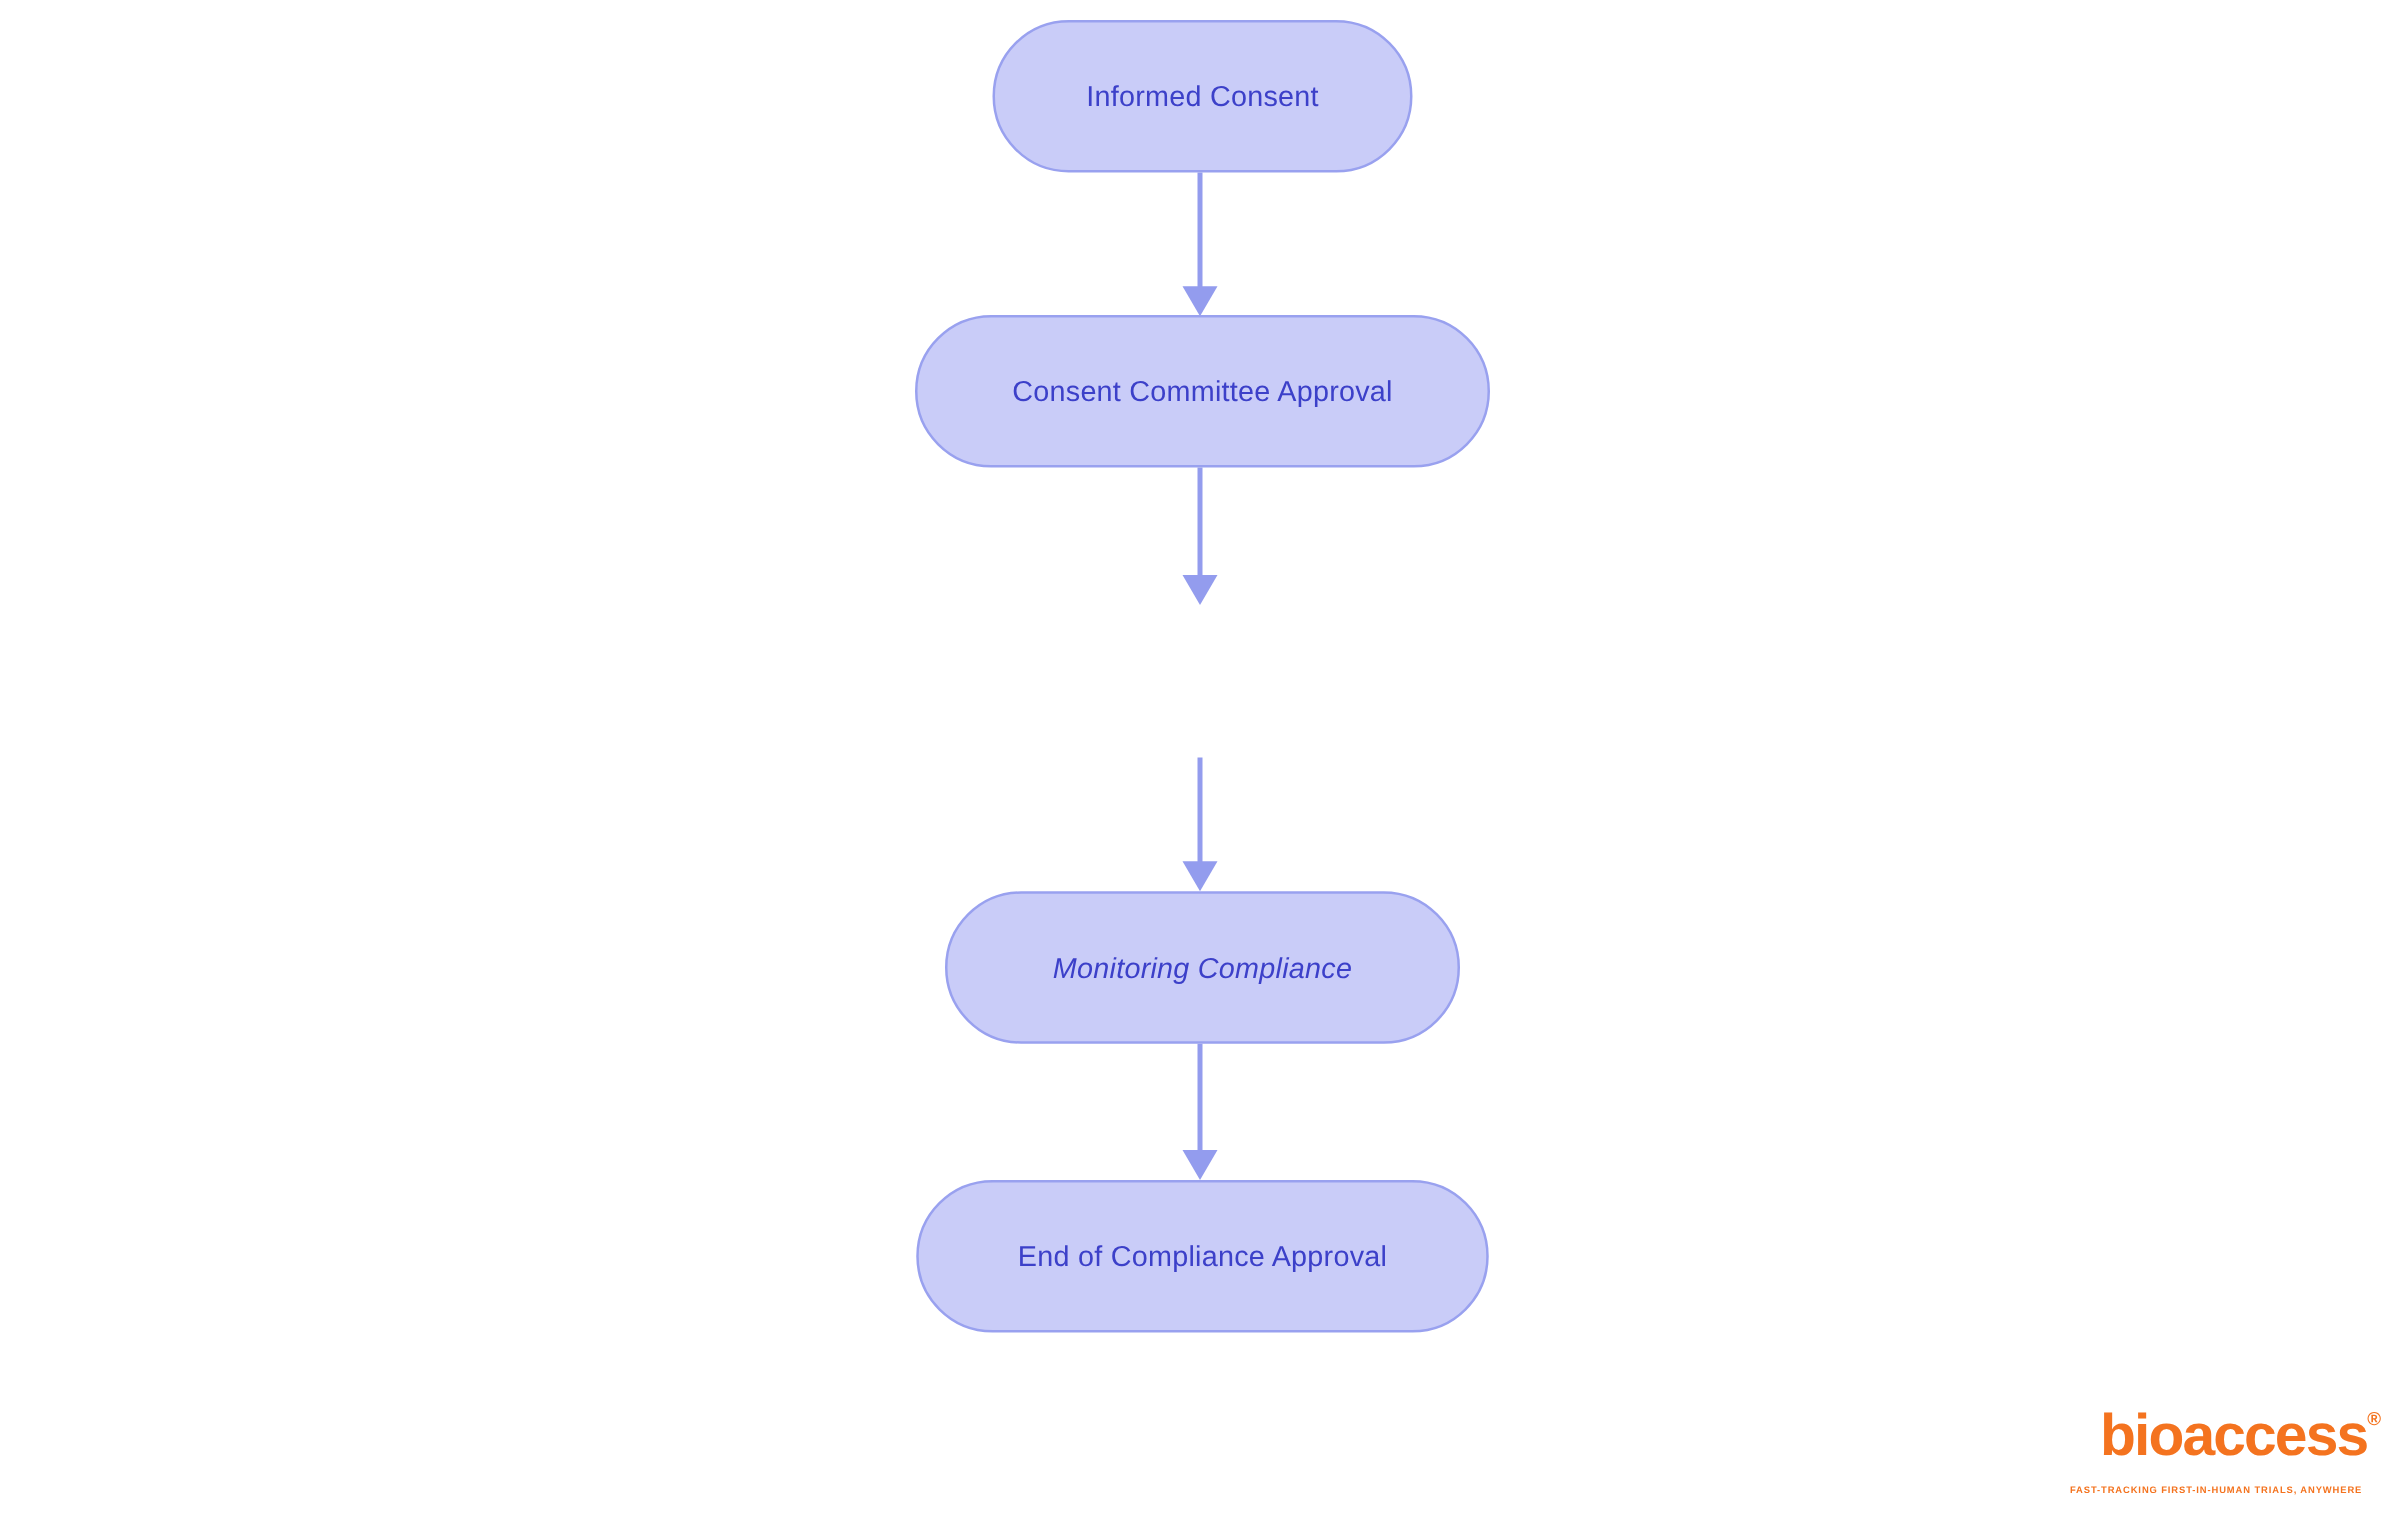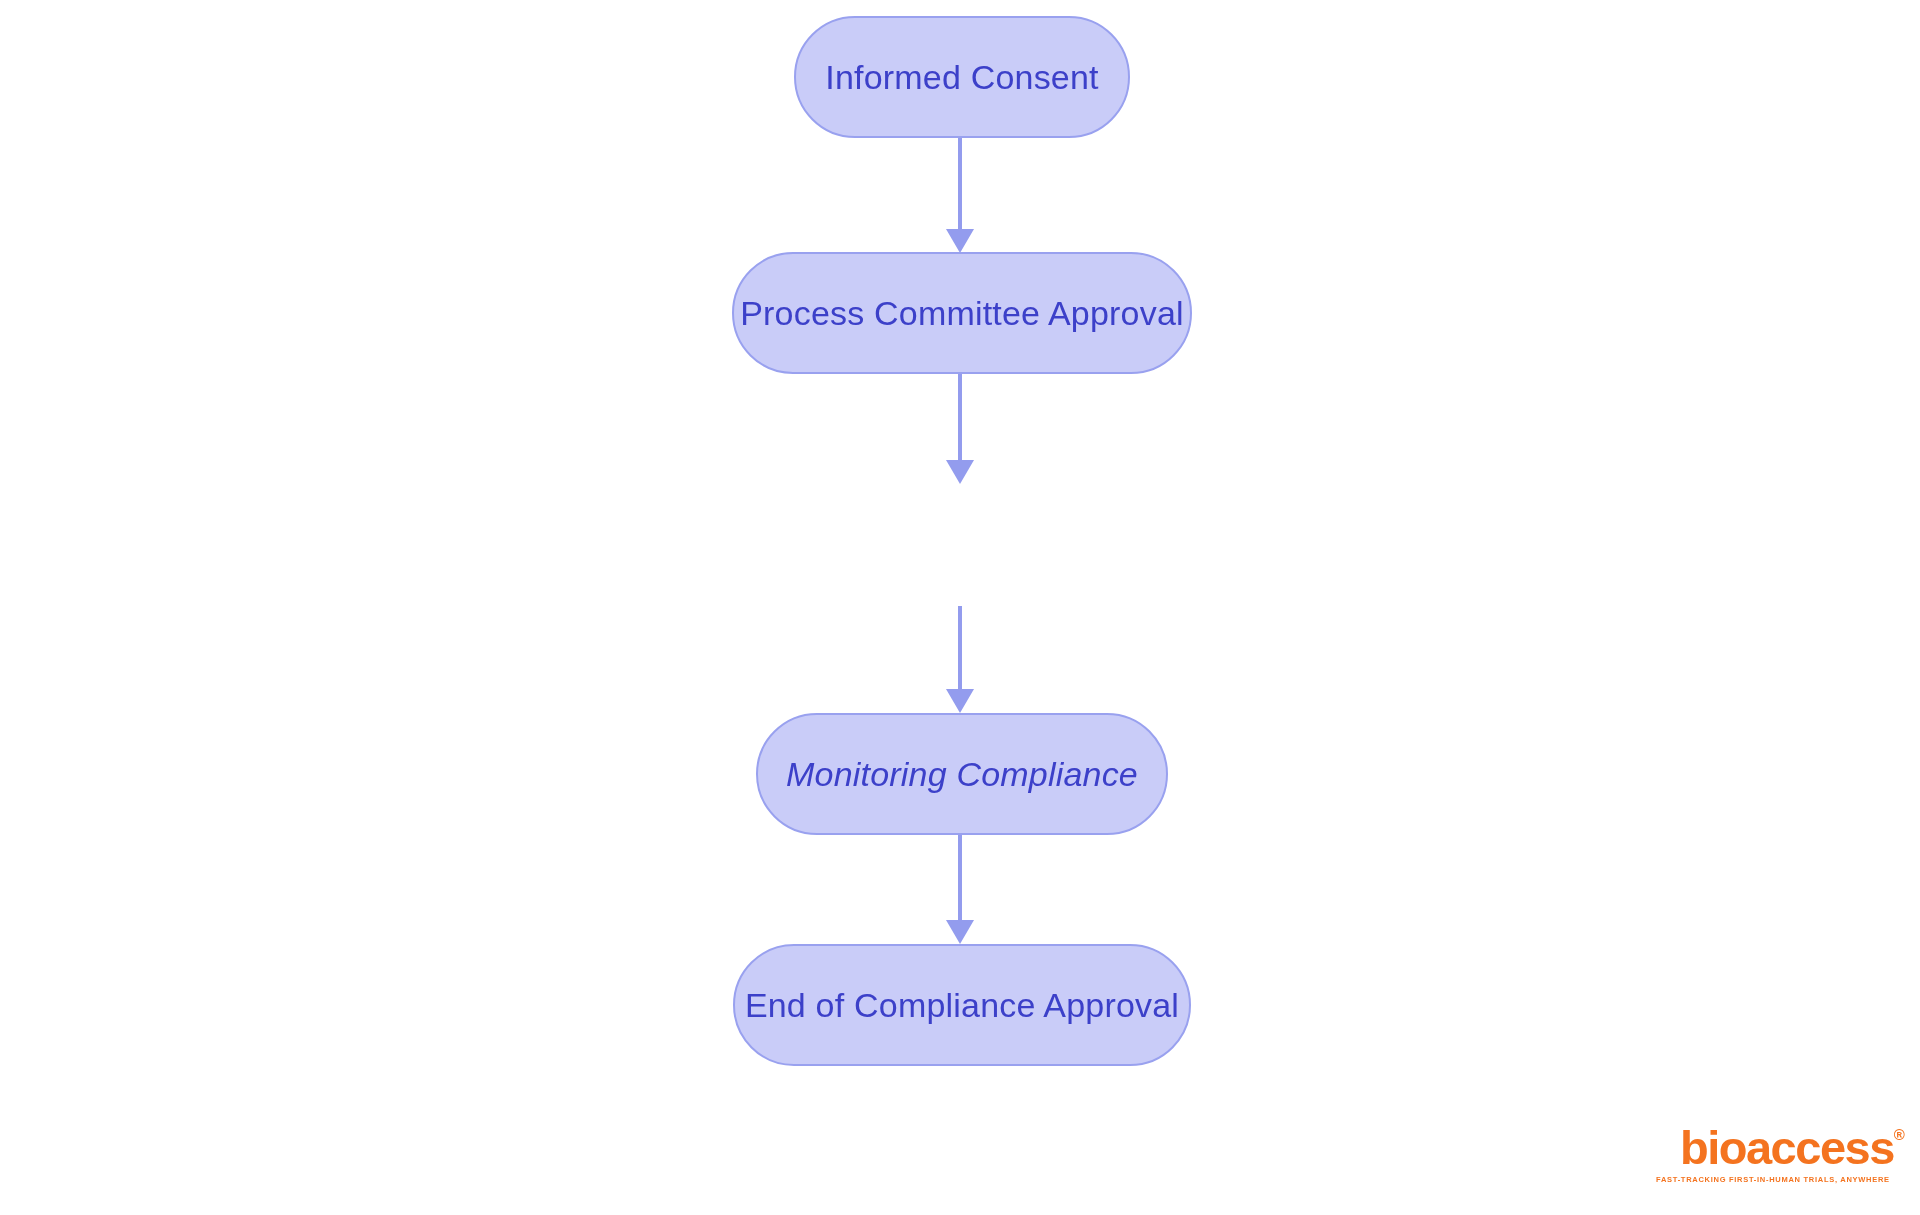--- a/index.html
+++ b/index.html
@@ -24,21 +24,21 @@
     height: 122px;
     border-radius: 61px;
     background: var(--node-fill);
     border: 2px solid var(--node-border);
     display: flex;
     align-items: center;
     justify-content: center;
   }
   .node-label {
     color: var(--node-text);
-    font-size: 34px;
+    font-size: 23px;
     font-weight: 500;
     letter-spacing: 0.2px;
     white-space: nowrap;
   }
   .arrow {
     position: absolute;
     width: 28px;
   }
   .arrow-stem {
     position: absolute;
@@ -73,21 +73,21 @@
     color: var(--brand);
     margin-left: 24px;
   }
   .brand-reg {
     font-size: 15px;
     font-weight: 700;
     vertical-align: 24px;
     letter-spacing: 0;
   }
   .brand-tagline {
-    margin-top: 4px;
+    margin-top: 16px;
     font-size: 7.5px;
     font-weight: 700;
     letter-spacing: 0.72px;
     color: var(--brand);
     white-space: nowrap;
   }
 </style>
 </head>
 <body>
 
@@ -96,21 +96,21 @@
   <div class="node" style="left:794px; top:16px; width:336px;">
     <span class="node-label">Informed Consent</span>
   </div>
 
   <div class="arrow" style="left:946px; top:138px; height:115px;">
     <div class="arrow-stem"></div>
     <div class="arrow-head"></div>
   </div>
 
   <div class="node" style="left:732px; top:252px; width:460px;">
-    <span class="node-label">Process Committee Approval</span>
+    <span class="node-label">Consent Committee Approval</span>
   </div>
 
   <div class="arrow" style="left:946px; top:374px; height:110px;">
     <div class="arrow-stem"></div>
     <div class="arrow-head"></div>
   </div>
 
 
   <div class="arrow" style="left:946px; top:606px; height:107px;">
     <div class="arrow-stem"></div>

